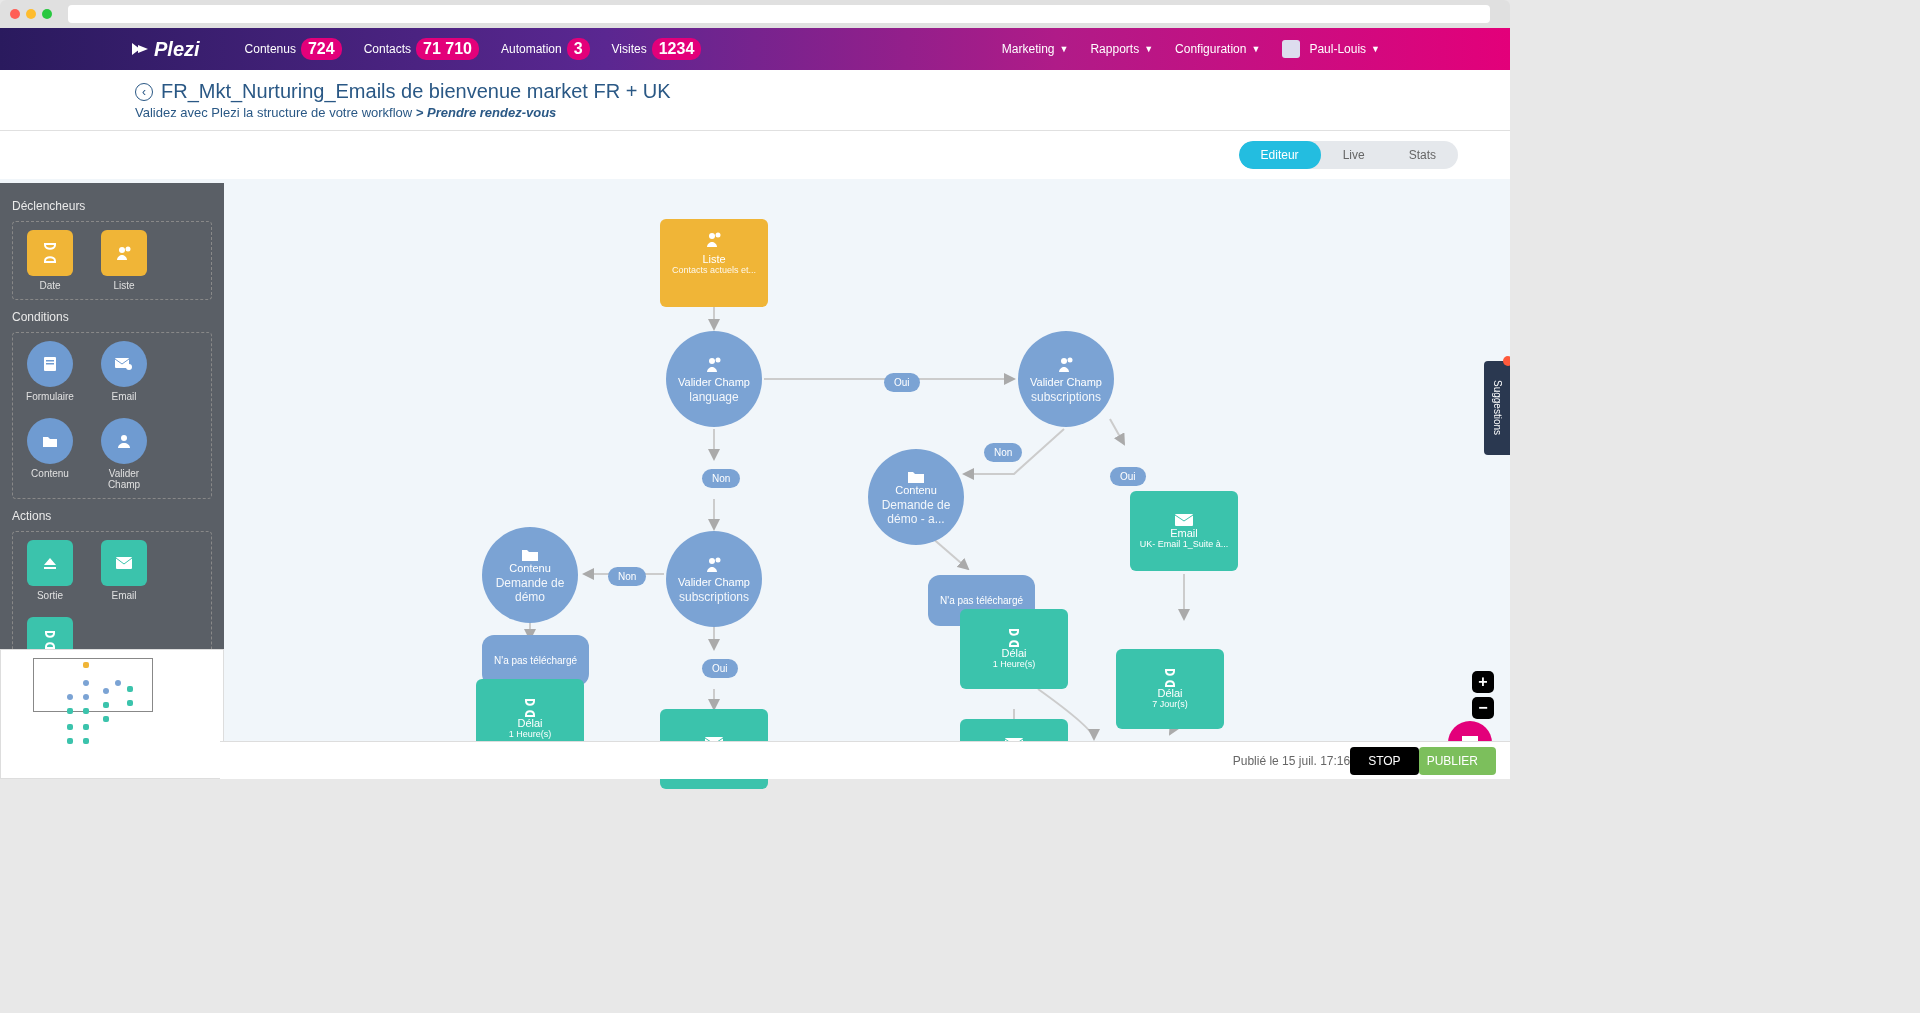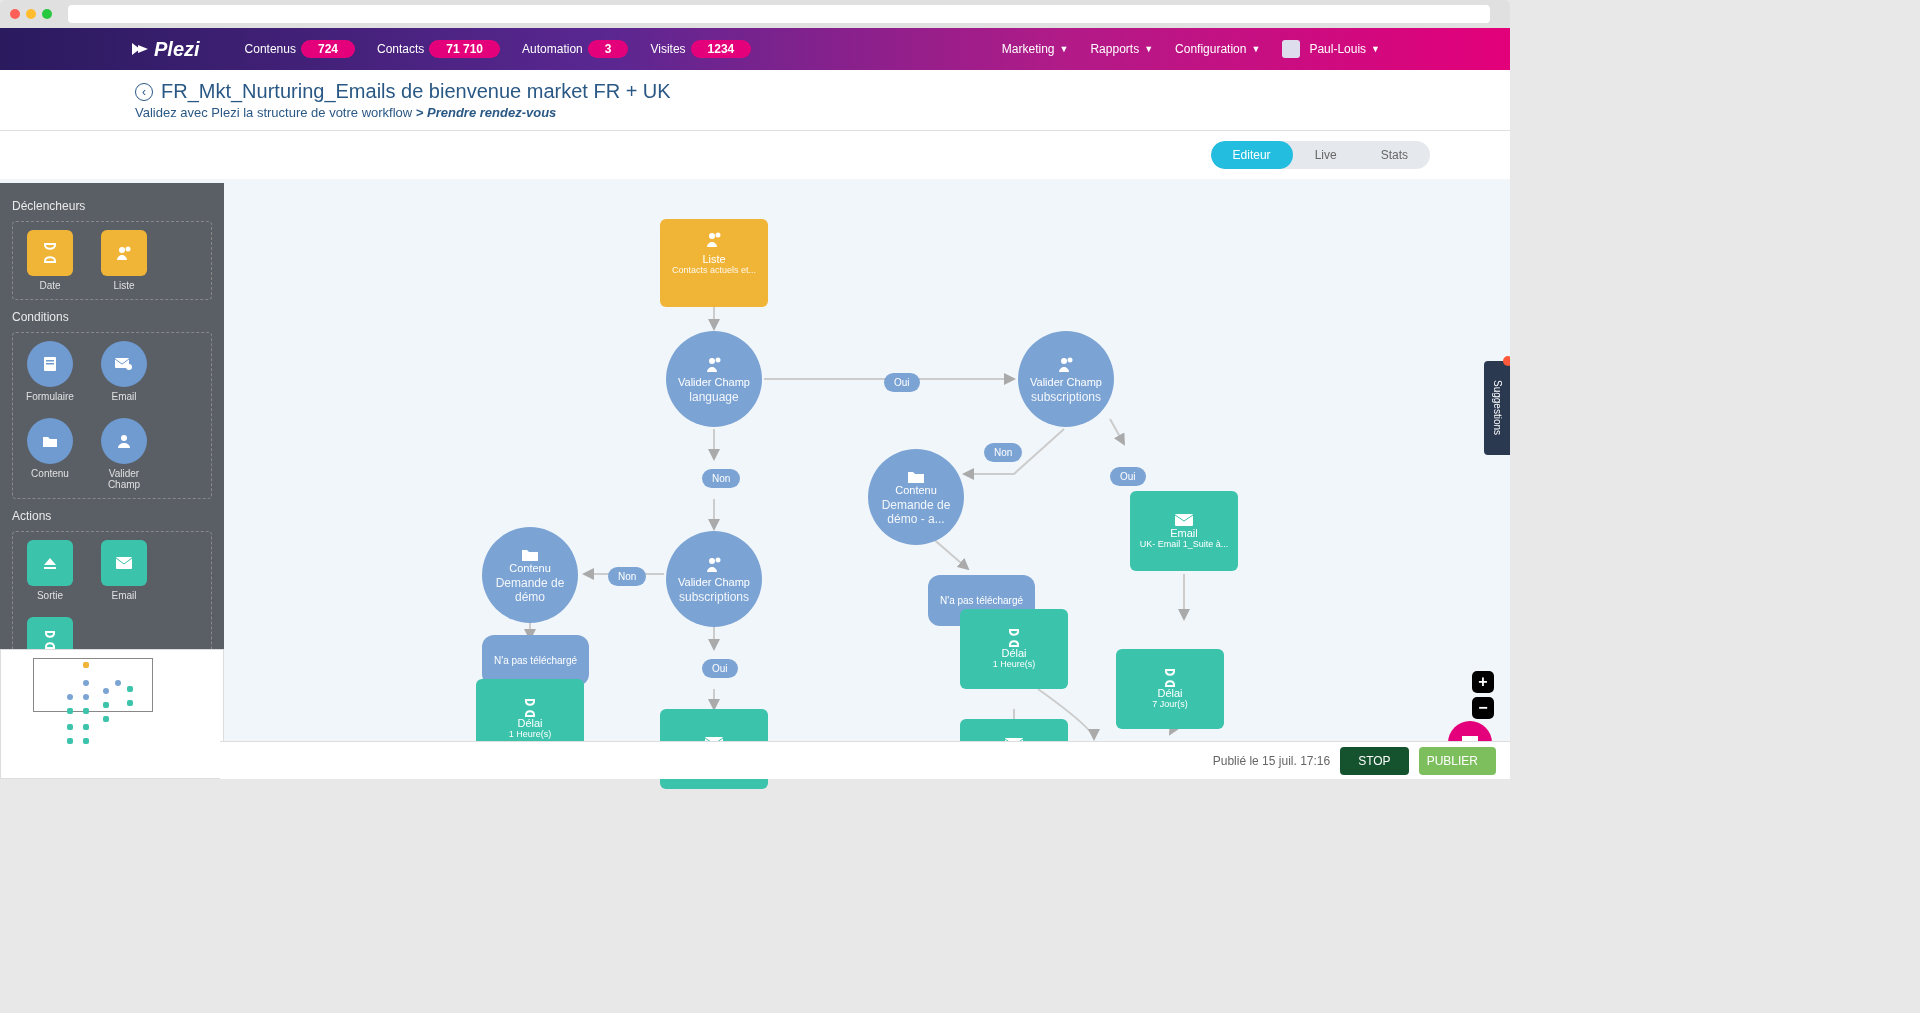--- a/index.html
+++ b/index.html
@@ -8,30 +8,30 @@
   .dot { width: 10px; height: 10px; border-radius: 50%; }
   .dot.red { background: #ff5f57; }
   .dot.yel { background: #febc2e; }
   .dot.grn { background: #28c840; }
   .url-bar { flex: 1; height: 18px; background: #fff; border-radius: 4px; margin-left: 10px; margin-right: 10px; }
   .topnav { height: 42px; background: linear-gradient(90deg,#2a1a5e 0%,#5a2791 40%,#b01b88 70%,#e3007a 100%); display: flex; align-items: center; color: #fff; font-size: 12px; padding: 0 130px 0 130px; }
   .logo { display: flex; align-items: center; font-weight: bold; font-size: 20px; font-style: italic; margin-right: 25px; }
   .logo svg { margin-right: 4px; }
   .nav-left { display: flex; gap: 22px; align-items: center; margin-left: 20px; }
   .nav-item { display: flex; align-items: center; gap: 5px; cursor: pointer; }
-  .badge { background: #e3007a; color: #fff; border-radius: 10px; font-size: 12px; padding: 2px 17px; font-weight: bold; }
+  .badge { background: #e3007a; color: #fff; border-radius: 10px; font-size: 16px; padding: 2px 7px; font-weight: bold; }
   .nav-right { margin-left: auto; display: flex; gap: 22px; align-items: center; }
   .caret { font-size: 9px; }
   .avatar { width: 18px; height: 18px; background: #dde; border-radius: 3px; margin-right: 4px; }
   .header { background: #fff; padding: 10px 0 10px 135px; border-bottom: 1px solid #e0e0e0; }
   .back-title { display: flex; align-items: center; gap: 8px; color: #2a5885; font-size: 20px; font-weight: 500; }
   .backbtn { width: 18px; height: 18px; border: 1.5px solid #2a5885; border-radius: 50%; display: flex; align-items: center; justify-content: center; font-size: 12px; cursor: pointer; }
   .subtitle { color: #2a5885; font-size: 13px; margin-top: 2px; }
   .subtitle b { font-style: italic; }
-  .tab-row { display: flex; justify-content: flex-end; padding: 10px 80px 10px 0; background: #fff; }
+  .tab-row { display: flex; justify-content: flex-end; padding: 10px 52px 10px 0; background: #fff; }
   .seg { display: flex; background: #e5e8ec; border-radius: 18px; overflow: hidden; font-size: 12px; }
   .seg span { padding: 7px 22px; cursor: pointer; color: #666; }
   .seg .active { background: #23bde0; color: #fff; border-radius: 18px; }
   .workspace { position: relative; background: #f1f6fa; height: 600px; }
   .sidebar { position: absolute; top: 4px; left: 0; width: 224px; background: #5a5f66; padding: 12px; color: #fff; font-size: 12px; }
   .side-title { font-size: 12px; margin: 4px 0 8px; color: #eaeaea; }
   .side-group { border: 1px dashed #888; border-radius: 4px; padding: 8px; margin-bottom: 10px; display: flex; flex-wrap: wrap; gap: 16px; }
   .side-tool { width: 58px; text-align: center; cursor: grab; }
   .tool-box { width: 46px; height: 46px; border-radius: 6px; display: flex; align-items: center; justify-content: center; margin: 0 auto 4px; }
   .tool-box.orange { background: #f0b537; }
@@ -44,23 +44,23 @@
   .canvas { position: absolute; left: 224px; right: 0; top: 0; bottom: 38px; }
   .node { position: absolute; text-align: center; color: #fff; font-size: 11px; }
   .liste { width: 108px; height: 88px; background: #f0b537; border-radius: 6px; padding-top: 10px; }
   .circle { width: 96px; height: 96px; border-radius: 50%; background: #7ba3d4; display: flex; flex-direction: column; align-items: center; justify-content: center; }
   .circle .t1 { font-size: 11px; }
   .circle .t2 { font-size: 12px; opacity: .9; margin-top: 2px; }
   .rect { width: 108px; height: 80px; background: #3bc3ac; border-radius: 6px; display: flex; flex-direction: column; align-items: center; justify-content: center; }
   .pill { position: absolute; background: #7ba3d4; color: #fff; font-size: 10px; padding: 4px 10px; border-radius: 12px; }
   .pill.long { font-size: 10px; padding: 20px 12px; }
   svg.flow { position: absolute; top:0; left:0; width:100%; height:100%; pointer-events:none; }
-  .footer { position: absolute; bottom: 0; left: 220px; right: 0; height: 38px; background: #fff; border-top: 1px solid #ddd; display: flex; align-items: center; justify-content: flex-end; padding: 0 14px; gap: 10px; font-size: 12px; }
+  .footer { position: absolute; bottom: 0; left: 220px; right: 0; height: 38px; background: #fff; border-top: 1px solid #ddd; display: flex; align-items: center; justify-content: flex-end; padding: 0 14px; gap: 0; font-size: 12px; }
   .btn { padding: 7px 18px; border-radius: 4px; color: #fff; font-size: 12px; border: none; cursor: pointer; }
-  .btn.stop { background: #14532d; }
+  .btn.stop { background: #000000; }
   .btn.pub { background: #7cbf5c; padding-left: 8px; }
   .pub-time { color: #666; }
   .zoomctl { position: absolute; right: 16px; bottom: 60px; display: flex; flex-direction: column; gap: 4px; }
   .zoomctl div { width: 22px; height: 22px; background: #000; color: #fff; border-radius: 5px; display:flex; align-items:center; justify-content:center; font-weight:bold; cursor:pointer; }
   .chat-bubble { position: absolute; right: 18px; bottom: 14px; width: 44px; height: 44px; background: #e3007a; border-radius: 50%; display:flex; align-items:center; justify-content:center; cursor:pointer; }
   .suggestions { position: absolute; right: 0; top: 182px; width: 26px; height: 94px; background: #2a3850; color: #fff; font-size: 10px; writing-mode: vertical-rl; text-align: center; display:flex; align-items:center; justify-content:center; border-radius: 4px 0 0 4px; cursor:pointer; }
   .sugdot { position:absolute; top:-5px; right:-3px; width:10px; height:10px; background:#ff5a3c; border-radius:50%; }
 </style>
 </head>
 <body>

